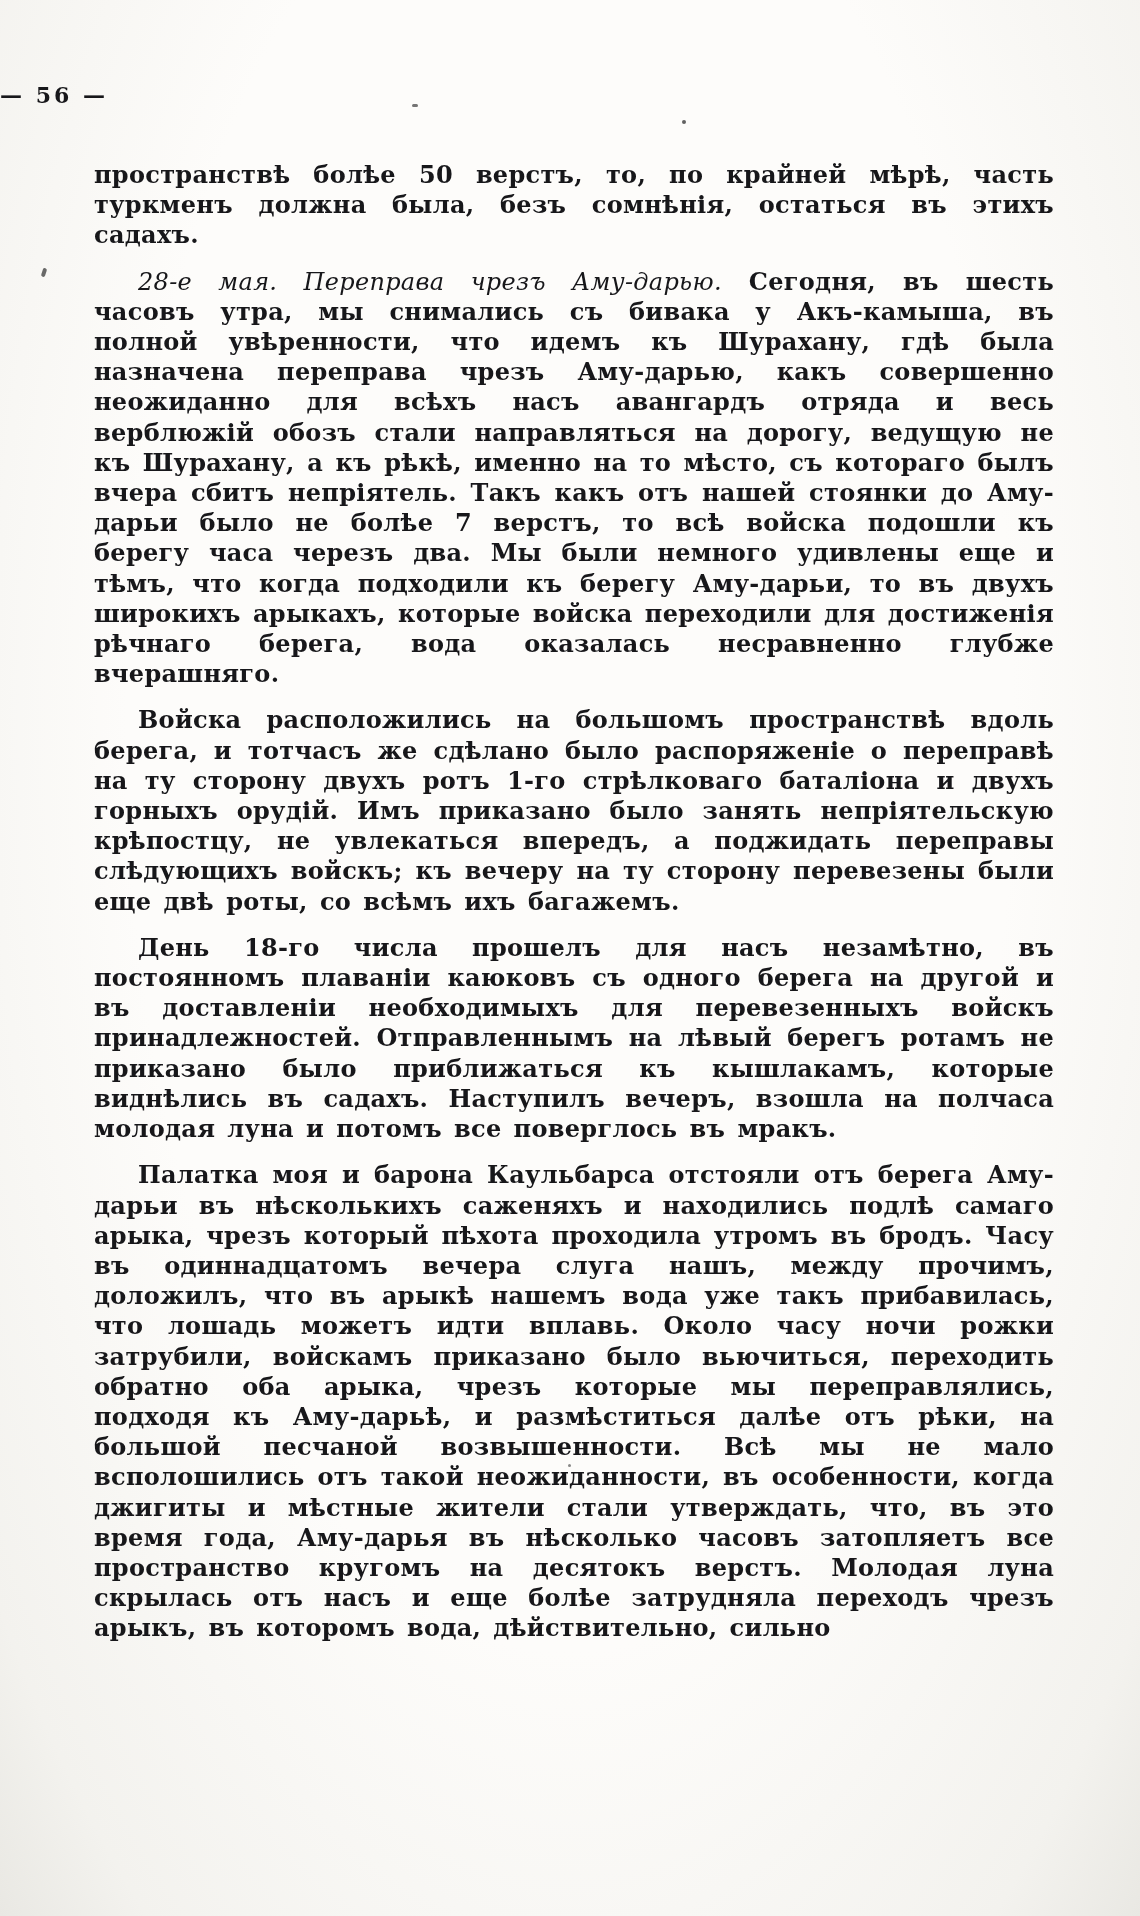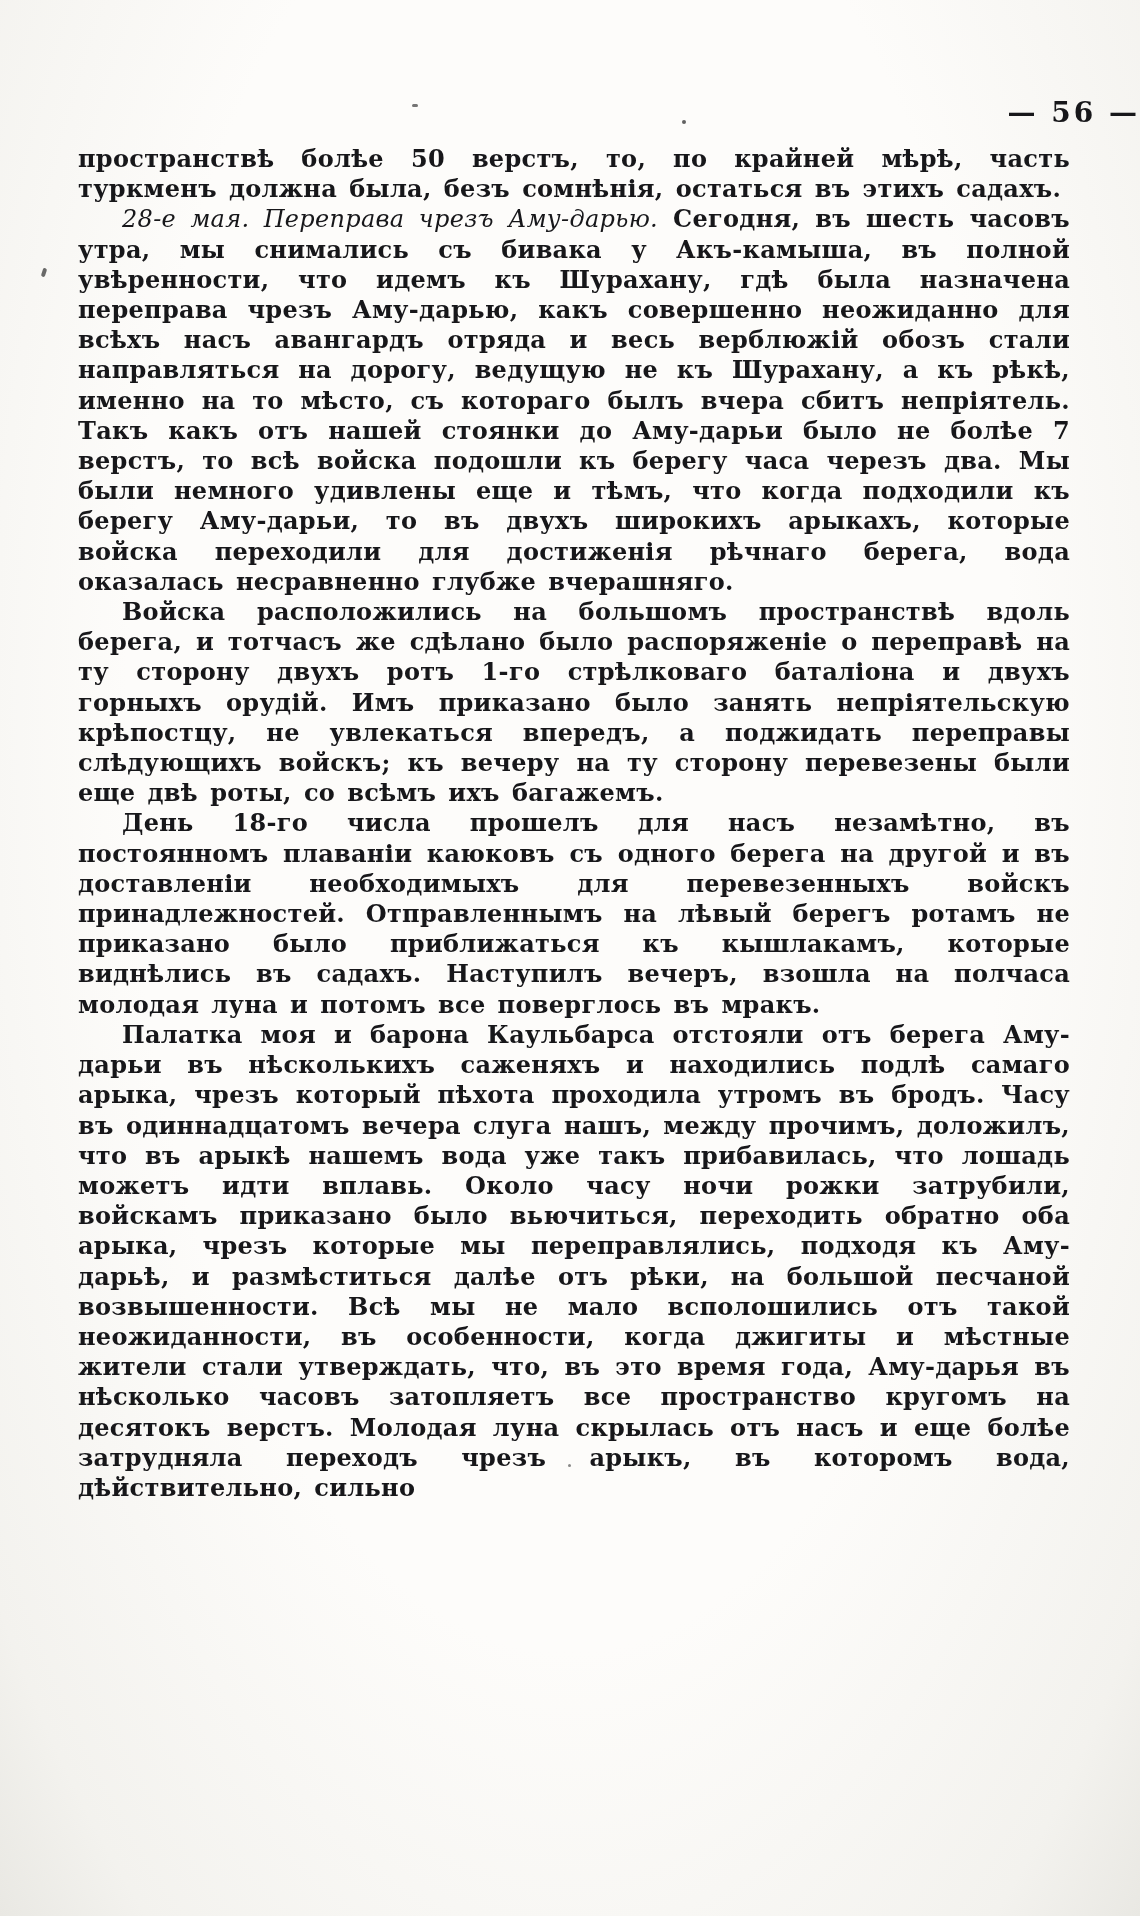--- a/index.html
+++ b/index.html
@@ -15,44 +15,44 @@
     color: #141412;
     overflow: hidden;
   }
   .sheet {
     position: absolute;
     inset: 0;
     background: radial-gradient(ellipse at 50% 38%, #fdfcfa 55%, #f3f2ee 88%, #e9e8e3 100%);
   }
   .page-number {
     position: absolute;
-    top: 96px;
+    top: 82px;
     left: 0;
     right: 0;
-    text-align: right;
-    font-size: 28px;
+    text-align: left;
+    font-size: 22px;
     font-weight: bold;
     letter-spacing: 3px;
     color: #17171a;
   }
   .text-block {
     position: absolute;
     top: 144px;
     left: 78px;
     width: 992px;
     font-size: 24px;
     font-weight: bold;
     line-height: 30.2px;
     text-align: justify;
     word-spacing: 3.5px;
     letter-spacing: 0.3px;
     color: #17171a;
   }
   .para {
-    margin: 0;
+    margin: 16px;
     padding: 0;
     text-indent: 44px;
   }
   .para.no-indent {
     text-indent: 0;
   }
   .lead {
     font-style: italic;
     font-weight: normal;
   }

